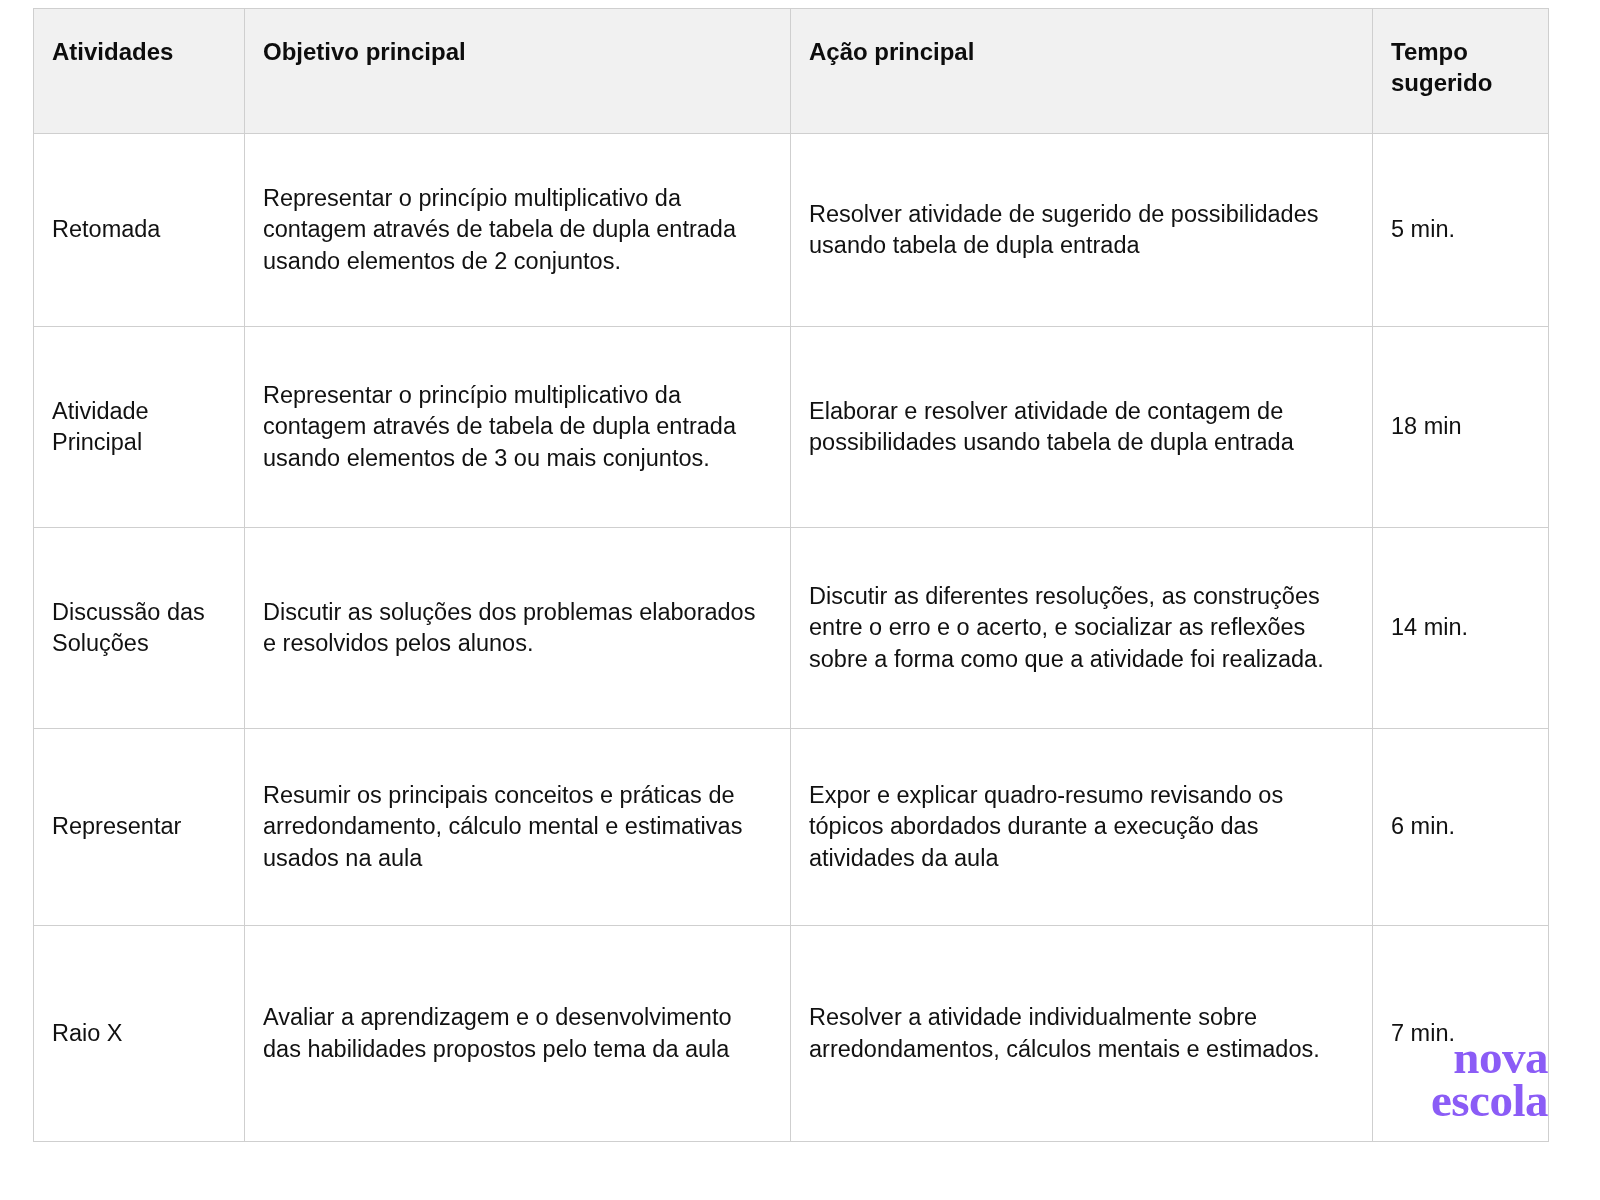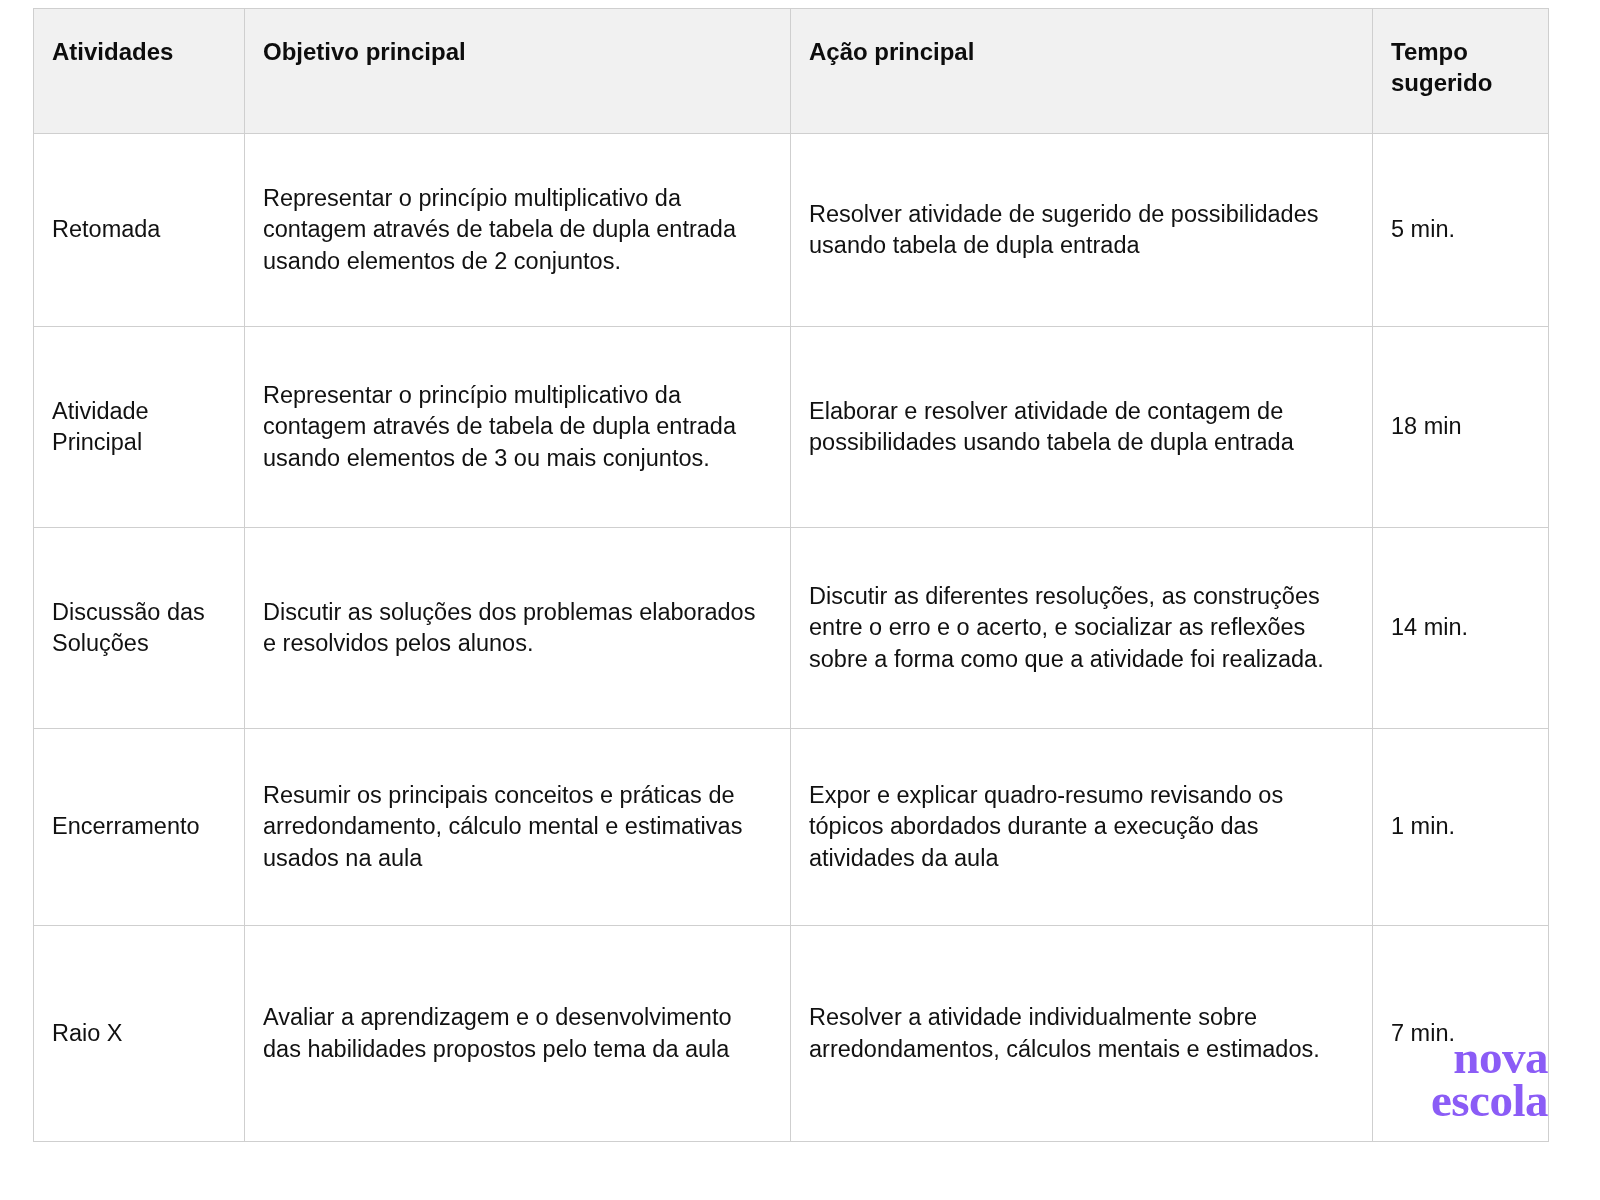--- a/index.html
+++ b/index.html
@@ -142,24 +142,24 @@
           <td class="cell-acao">Elaborar e resolver atividade de contagem de possibilidades usando tabela de dupla entrada</td>
           <td class="cell-tempo">18 min</td>
         </tr>
         <tr class="row-2">
           <td class="cell-atividade">Discussão das Soluções</td>
           <td class="cell-objetivo">Discutir as soluções dos problemas elaborados e resolvidos pelos alunos.</td>
           <td class="cell-acao">Discutir as diferentes resoluções, as construções entre o erro e o acerto, e socializar as reflexões sobre a forma como que a atividade foi realizada.</td>
           <td class="cell-tempo">14 min.</td>
         </tr>
         <tr class="row-3">
-          <td class="cell-atividade">Encerramento</td>
+          <td class="cell-atividade">Representar</td>
           <td class="cell-objetivo">Resumir os principais conceitos e práticas de arredondamento, cálculo mental e estimativas usados na aula</td>
           <td class="cell-acao">Expor e explicar quadro-resumo revisando os tópicos abordados durante a execução das atividades da aula</td>
-          <td class="cell-tempo">1 min.</td>
+          <td class="cell-tempo">6 min.</td>
         </tr>
         <tr class="row-4">
           <td class="cell-atividade">Raio X</td>
           <td class="cell-objetivo">Avaliar a aprendizagem e o desenvolvimento das habilidades propostos pelo tema da aula</td>
           <td class="cell-acao">Resolver a atividade individualmente sobre arredondamentos, cálculos mentais e estimados.</td>
           <td class="cell-tempo">7 min.</td>
         </tr>
       </tbody>
     </table>
   </div>

